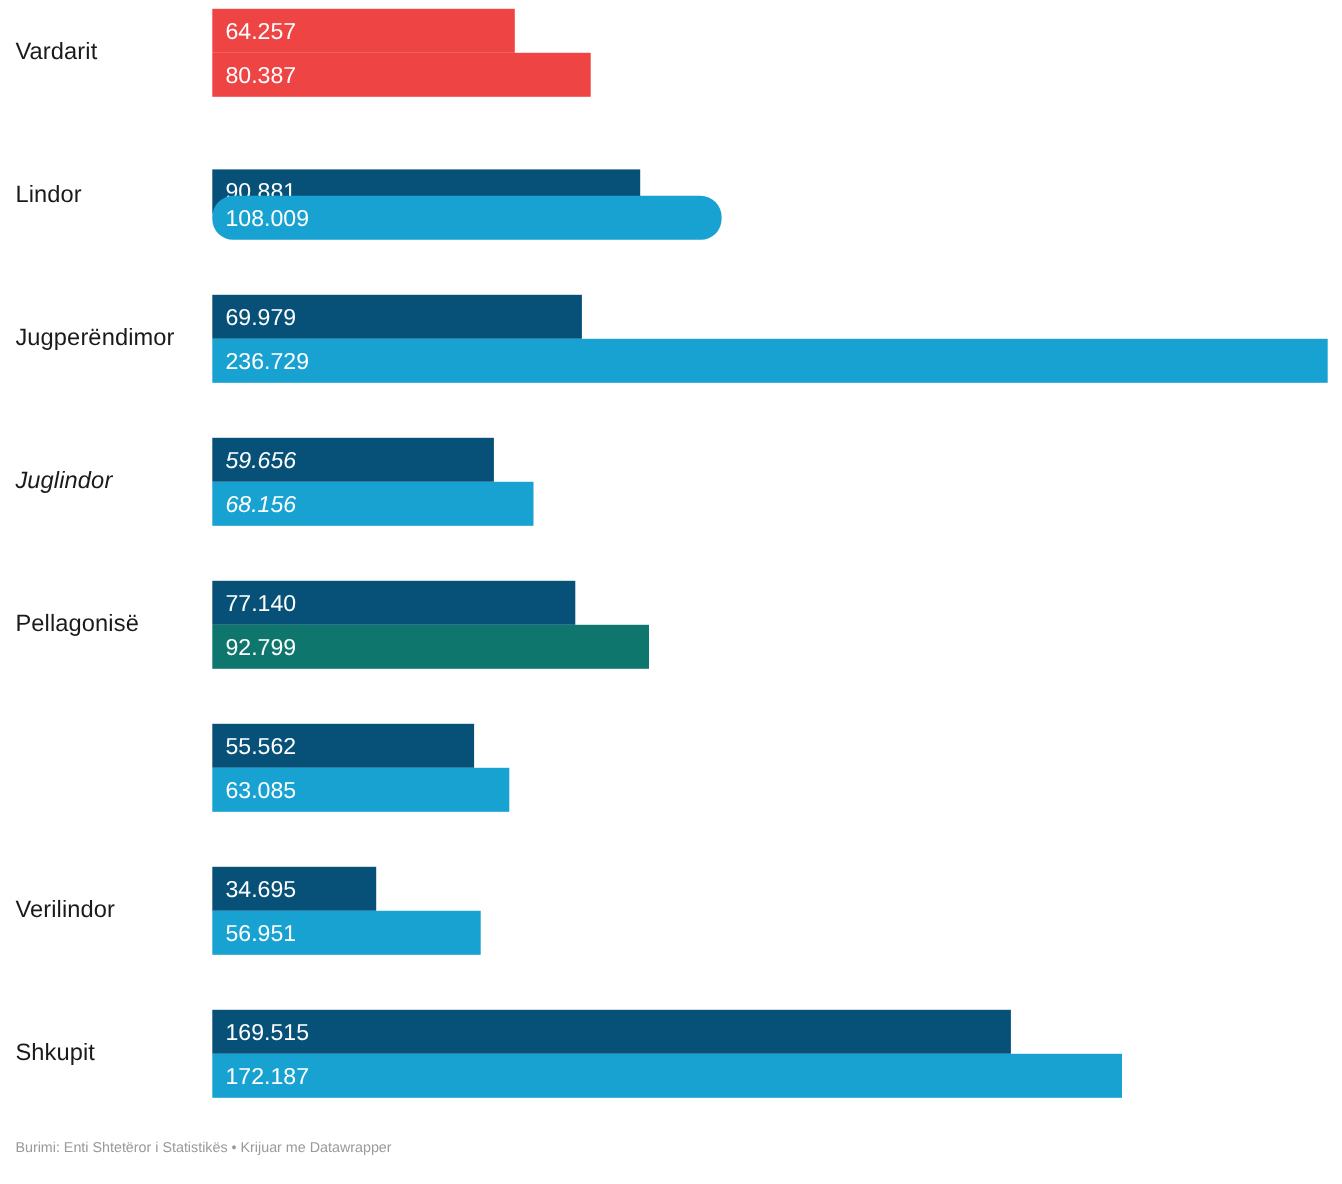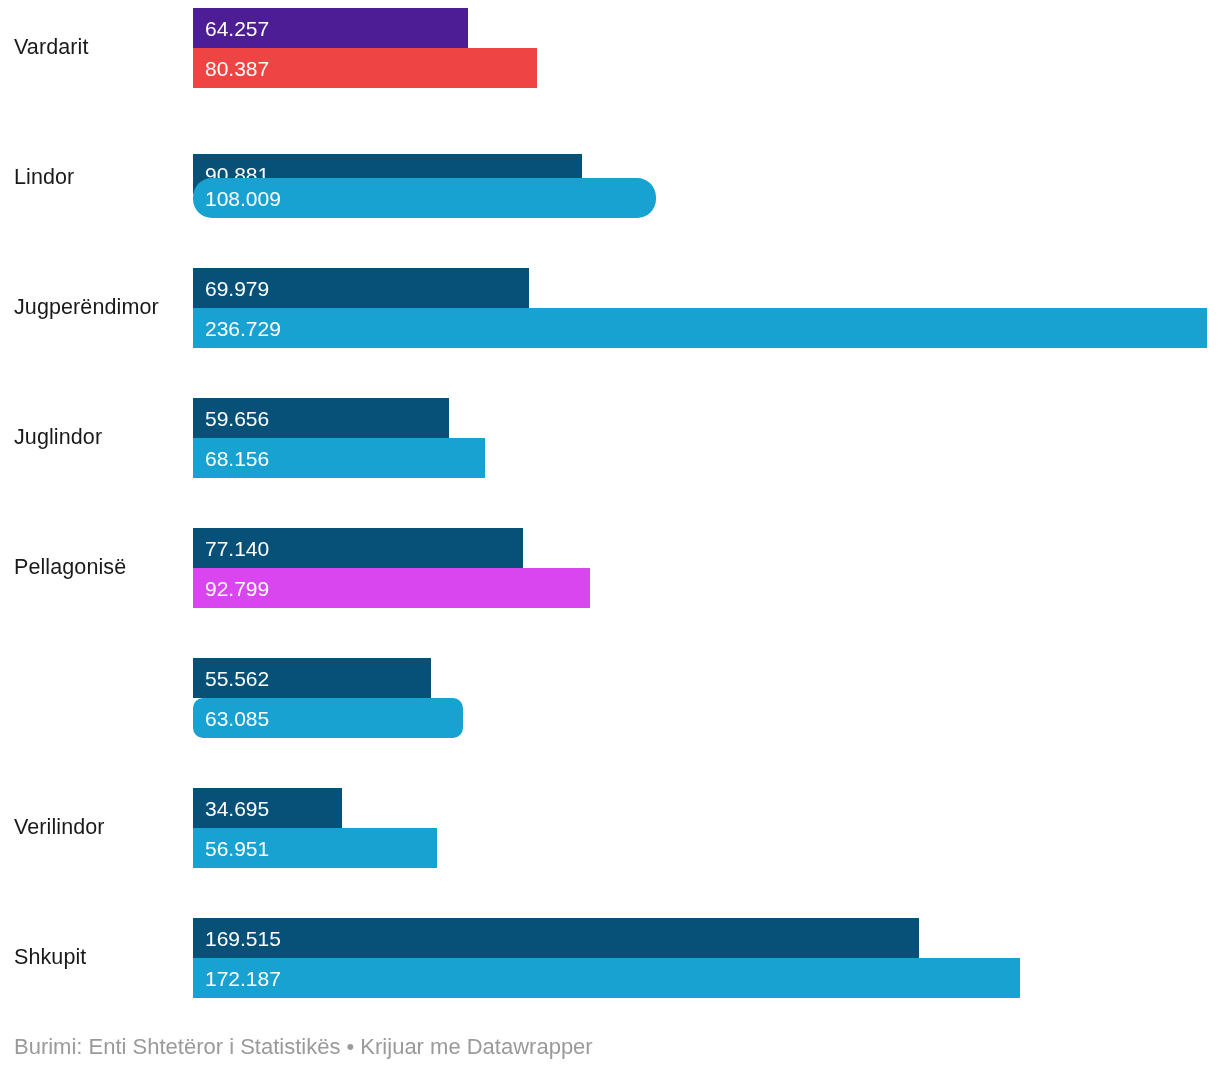--- a/index.html
+++ b/index.html
@@ -84,36 +84,36 @@
     font-size: 21px;
     color: #ffffff;
     white-space: nowrap;
     line-height: 1;
   }
 
   .footer {
     position: absolute;
     left: 14px;
     top: 1036px;
-    font-size: 22px;
+    font-size: 13px;
     color: #9a9a9a;
     white-space: nowrap;
     line-height: 1;
   }
 </style>
 </head>
 <body>
 
 <div id="chart-root">
 
   <div class="plot-area">
       <div class="bar-row" style="top: 8px;">
         <div class="cat-label">Vardarit</div>
         <div class="bars">
-          <div class="bar series-0" style="width: 275.237px; background: #4c1d95;">
+          <div class="bar series-0" style="width: 275.237px; background: #ef4444;">
             <span class="bar-value">64.257</span>
           </div>
           <div class="bar series-1" style="width: 344.328px; background: #ef4444;">
             <span class="bar-value">80.387</span>
           </div>
         </div>
       </div>
       <div class="bar-row" style="top: 138px;">
         <div class="cat-label">Lindor</div>
         <div class="bars">
@@ -129,48 +129,48 @@
         <div class="cat-label">Jugperëndimor</div>
         <div class="bars">
           <div class="bar series-0" style="width: 299.747px; background: rgb(7, 81, 121); padding-left: 36px;">
             <span class="bar-value">69.979</span>
           </div>
           <div class="bar series-1" style="width: 1014px; background: rgb(24, 162, 209);">
             <span class="bar-value">236.729</span>
           </div>
         </div>
       </div>
-      <div class="bar-row" style="top: 398px;">
+      <div class="bar-row" style="top: 398px; font-style: italic;">
         <div class="cat-label">Juglindor</div>
         <div class="bars">
           <div class="bar series-0" style="width: 255.529px; background: rgb(7, 81, 121); text-align: right;">
             <span class="bar-value">59.656</span>
           </div>
           <div class="bar series-1" style="width: 291.938px; background: rgb(24, 162, 209);">
             <span class="bar-value">68.156</span>
           </div>
         </div>
       </div>
       <div class="bar-row" style="top: 528px;">
         <div class="cat-label">Pellagonisë</div>
         <div class="bars">
           <div class="bar series-0" style="width: 330.42px; background: rgb(7, 81, 121);">
             <span class="bar-value">77.140</span>
           </div>
-          <div class="bar series-1" style="width: 397.493px; background: #d946ef;">
+          <div class="bar series-1" style="width: 397.493px; background: #0f766e;">
             <span class="bar-value">92.799</span>
           </div>
         </div>
       </div>
       <div class="bar-row" style="top: 658px;">
         <div class="bars">
           <div class="bar series-0" style="width: 237.993px; background: rgb(7, 81, 121);">
             <span class="bar-value">55.562</span>
           </div>
-          <div class="bar series-1" style="width: 270.217px; background: rgb(24, 162, 209); border-radius: 10px;">
+          <div class="bar series-1" style="width: 270.217px; background: rgb(24, 162, 209);">
             <span class="bar-value">63.085</span>
           </div>
         </div>
       </div>
       <div class="bar-row" style="top: 788px; text-decoration: underline;">
         <div class="cat-label">Verilindor</div>
         <div class="bars">
           <div class="bar series-0" style="width: 148.612px; background: rgb(7, 81, 121);">
             <span class="bar-value">34.695</span>
           </div>

